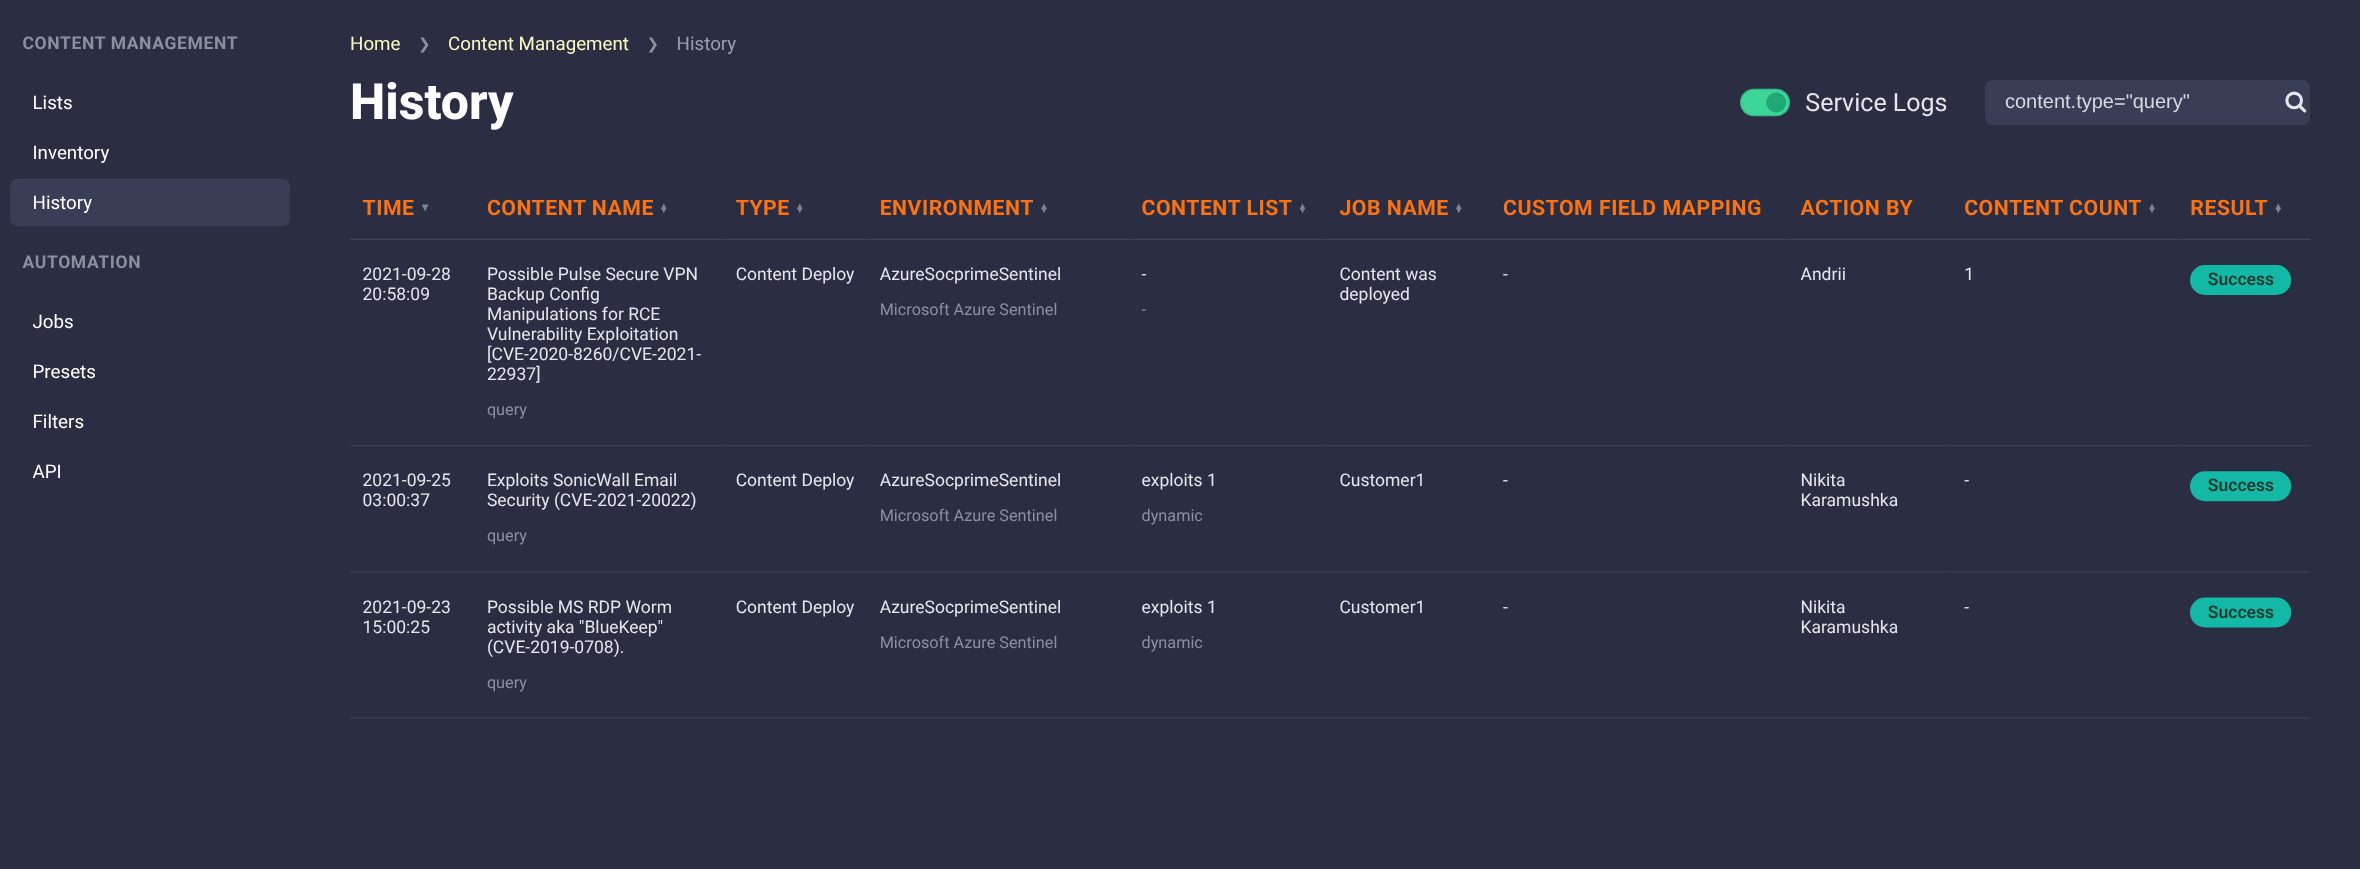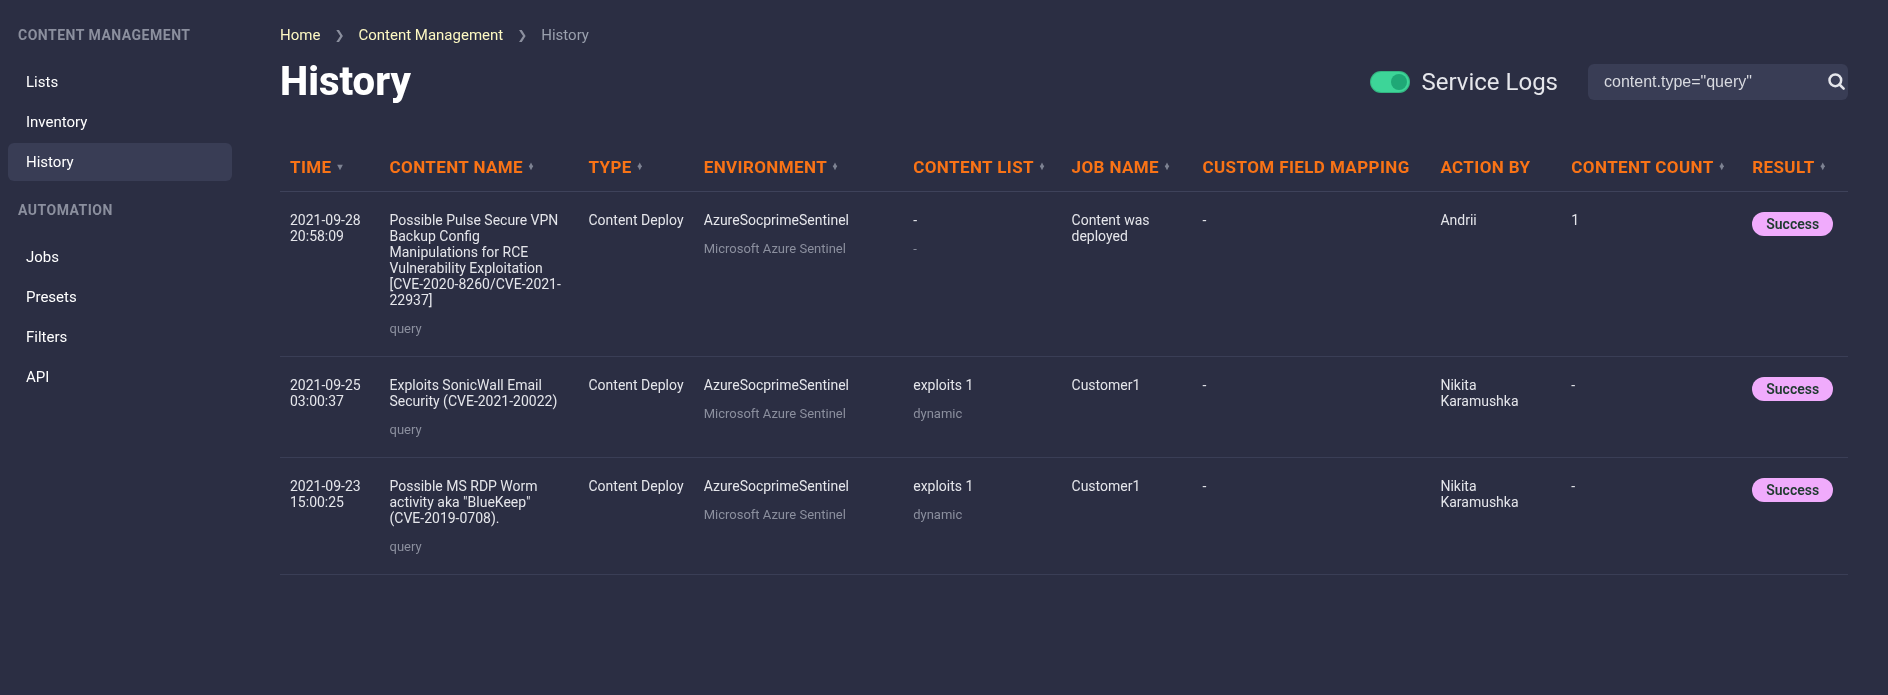--- a/index.html
+++ b/index.html
@@ -109,21 +109,21 @@
     content: "";
     position: absolute;
     right: 3px;
     top: 3px;
     width: 16px;
     height: 16px;
     background: #1FA876;
     border-radius: 50%;
   }
   .toggle-label {
-    font-size: 24px;
+    font-size: 20px;
     color: #E5E6EB;
   }
 
   .search-box {
     display: flex;
     align-items: center;
     background: #393D55;
     border-radius: 6px;
     padding: 8px 14px;
     gap: 14px;
@@ -175,21 +175,21 @@
     margin-top: 13px;
   }
   .badge {
     display: inline-block;
     padding: 4px 14px;
     border-radius: 12px;
     font-size: 14px;
     font-weight: 600;
   }
   .badge-success {
-    background: #f0abfc;
+    background: #14b8a6;
     color: #1E3A2E;
   }
 
   
   .col-time       { width: 95px; }
   .col-name       { width: 190px; }
   .col-type       { width: 110px; }
   .col-env        { width: 200px; }
   .col-list       { width: 150px; }
   .col-job        { width: 125px; }

